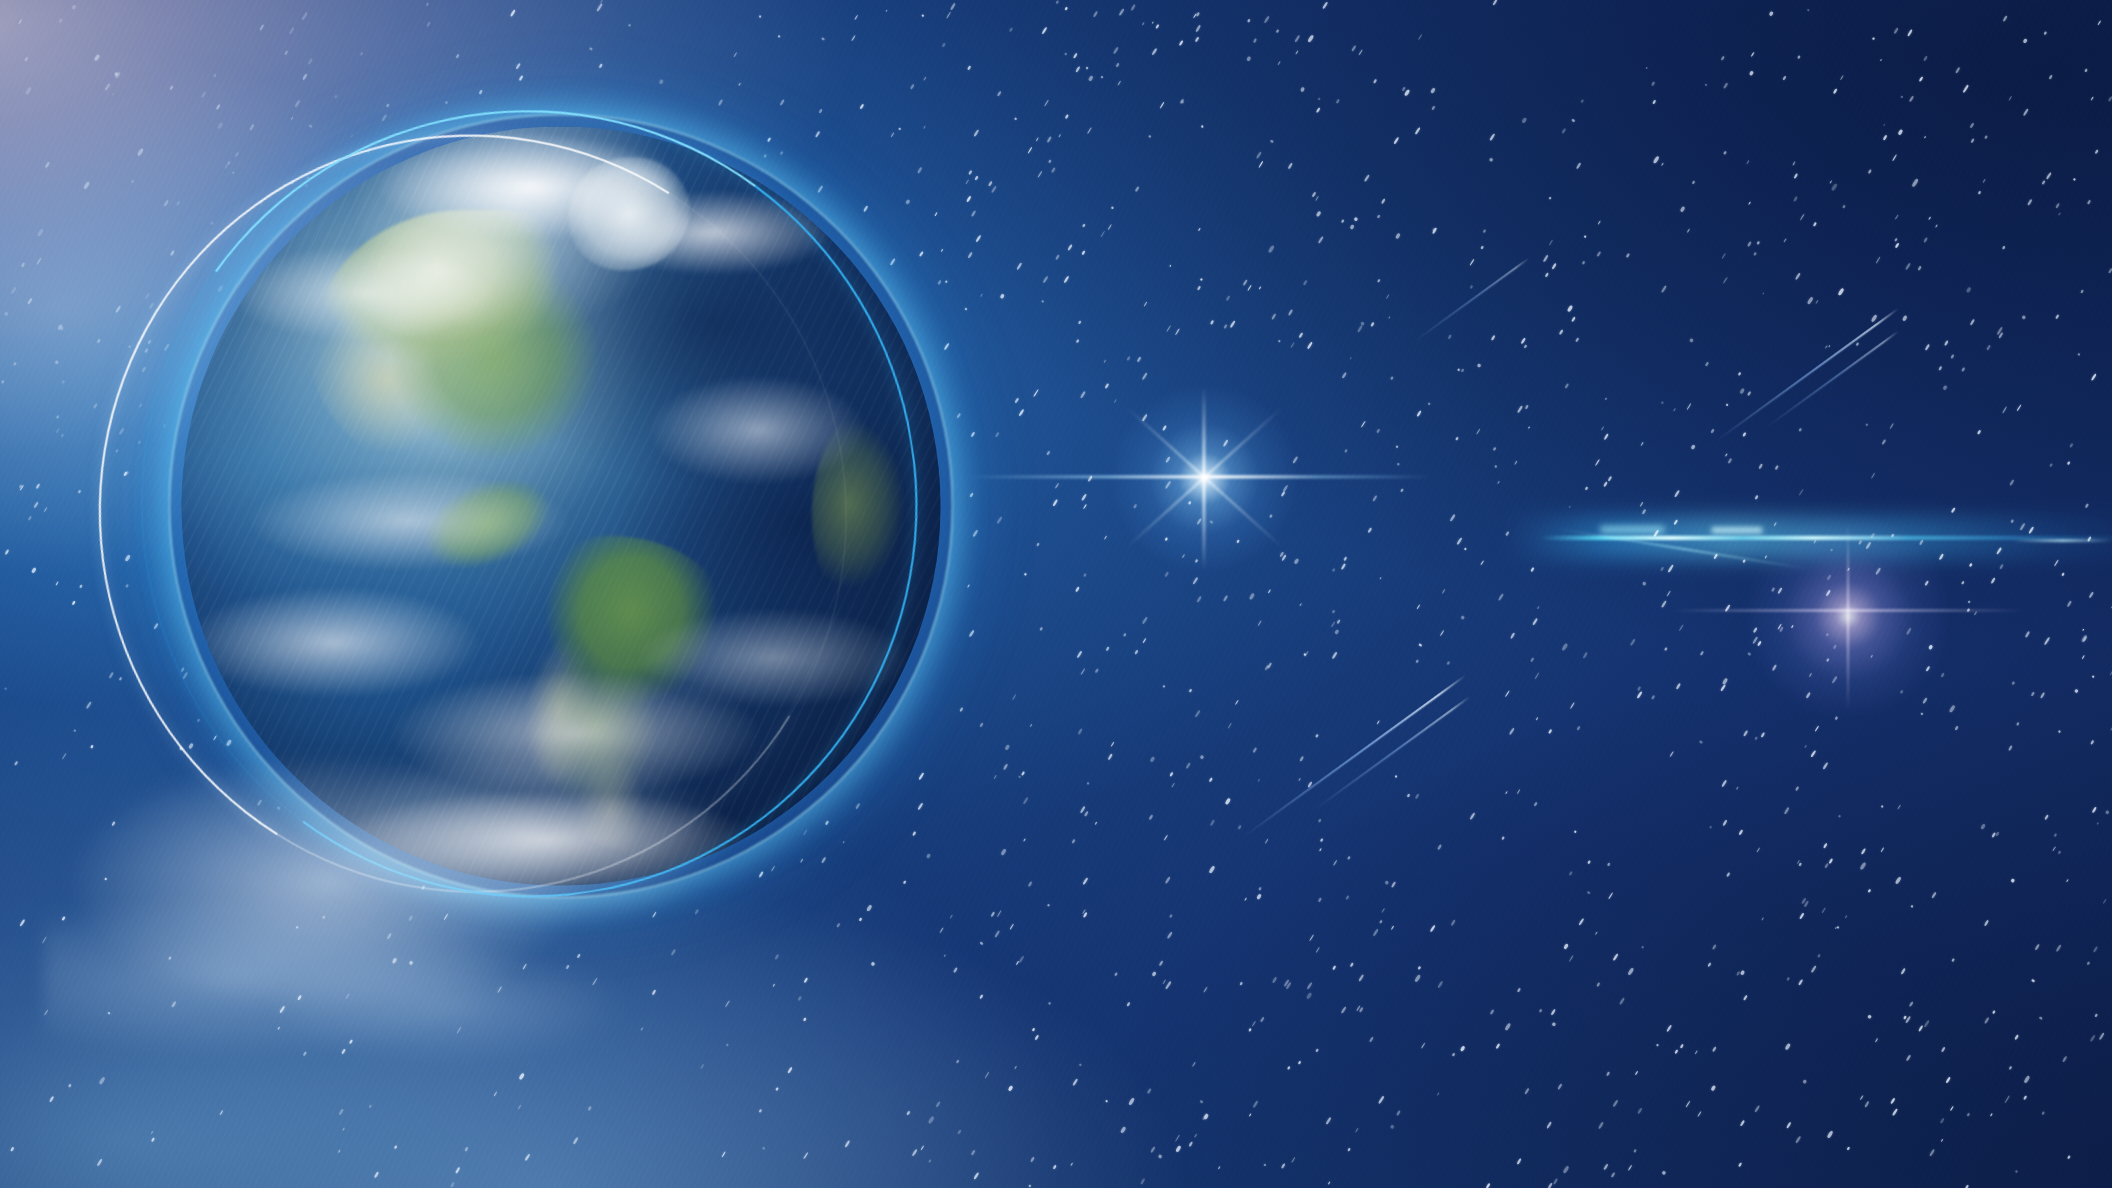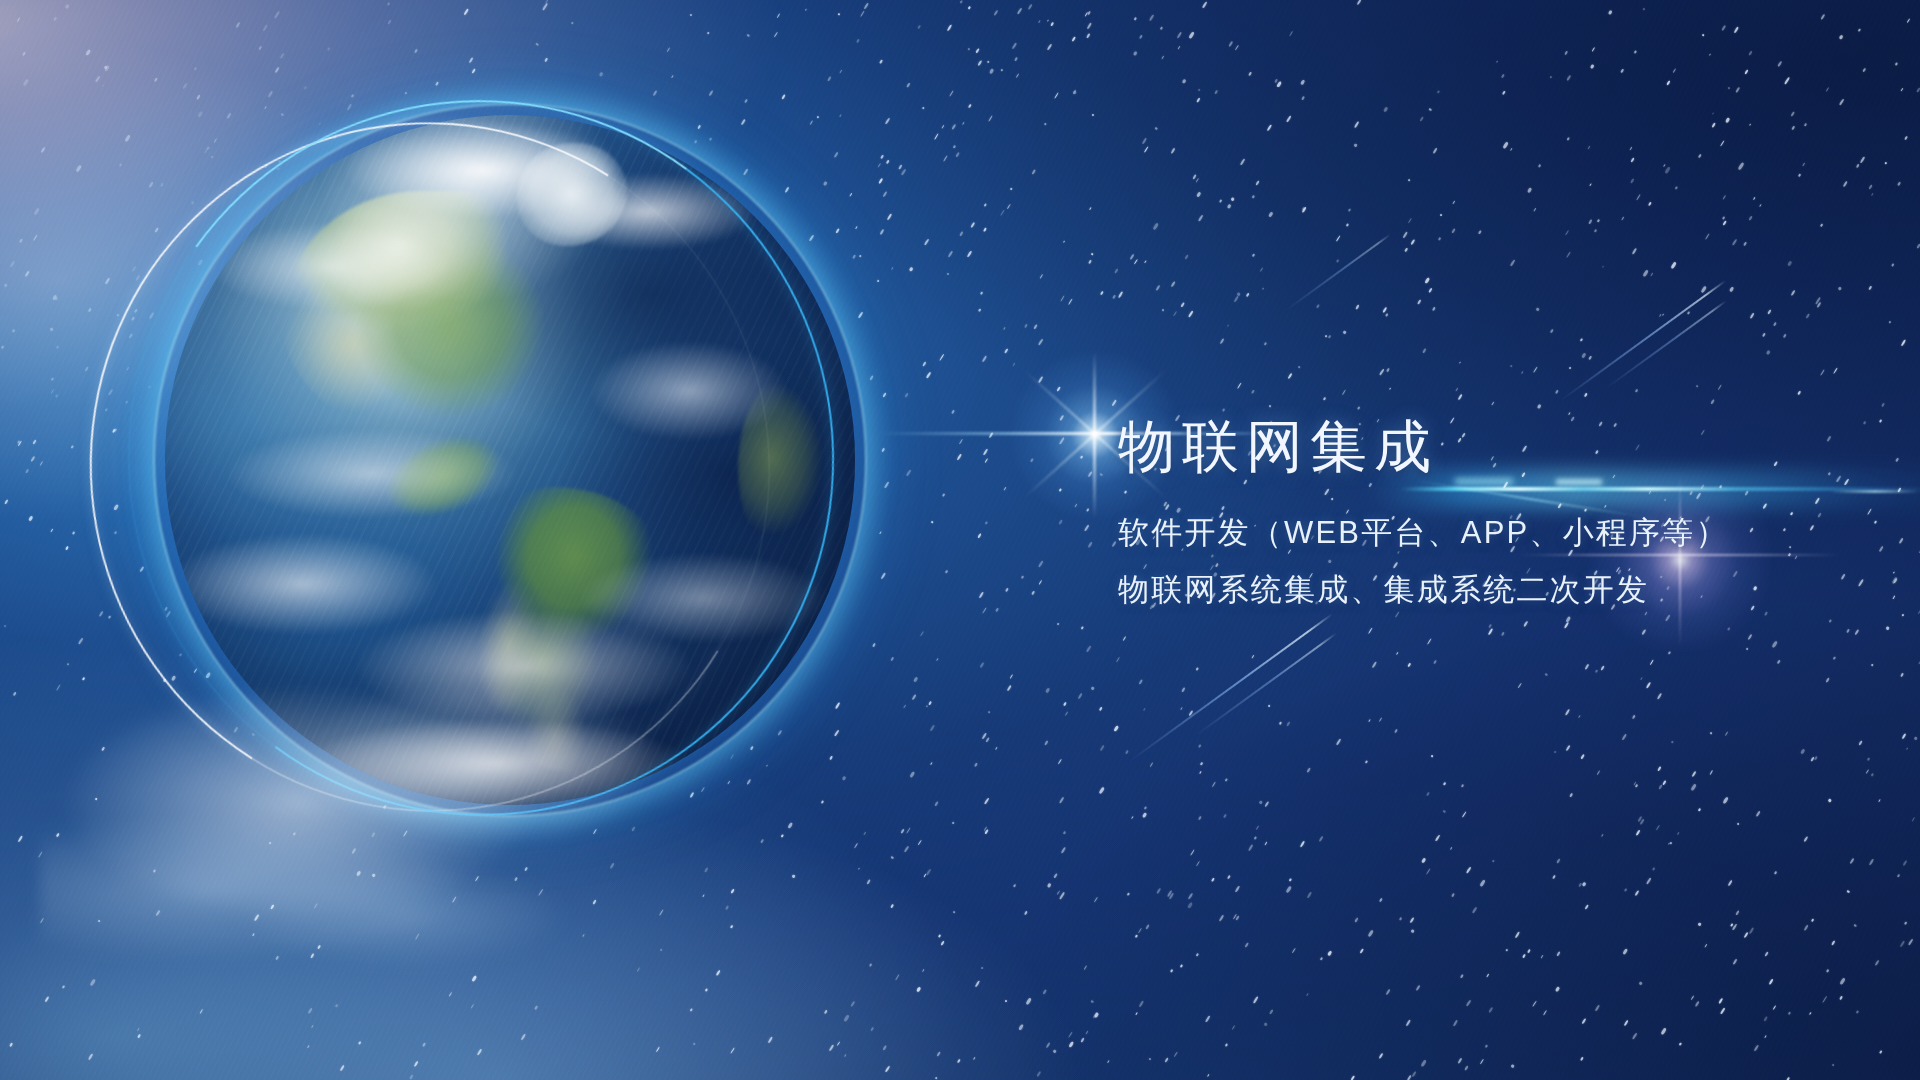--- a/index.html
+++ b/index.html
@@ -1528,20 +1528,15 @@
   <div id="beam-core"></div>
   <div id="beam-tick1"></div>
   <div id="beam-tick2"></div>
   <div id="beam-diag"></div>
   <div id="beam-far"></div>
 
   <div id="flare-b"></div>
   <div id="flare-b-h"></div>
   <div id="flare-b-v"></div>
 
-  <div id="text-block">
-    <h1 id="headline">物联网集成</h1>
-    <p class="sub">软件开发（WEB平台、APP、小程序等）</p>
-    <p class="sub">物联网系统集成、集成系统二次开发</p>
-  </div>
 
   <div class="layer" id="grain"></div>
 </div>
 
 </body></html>

